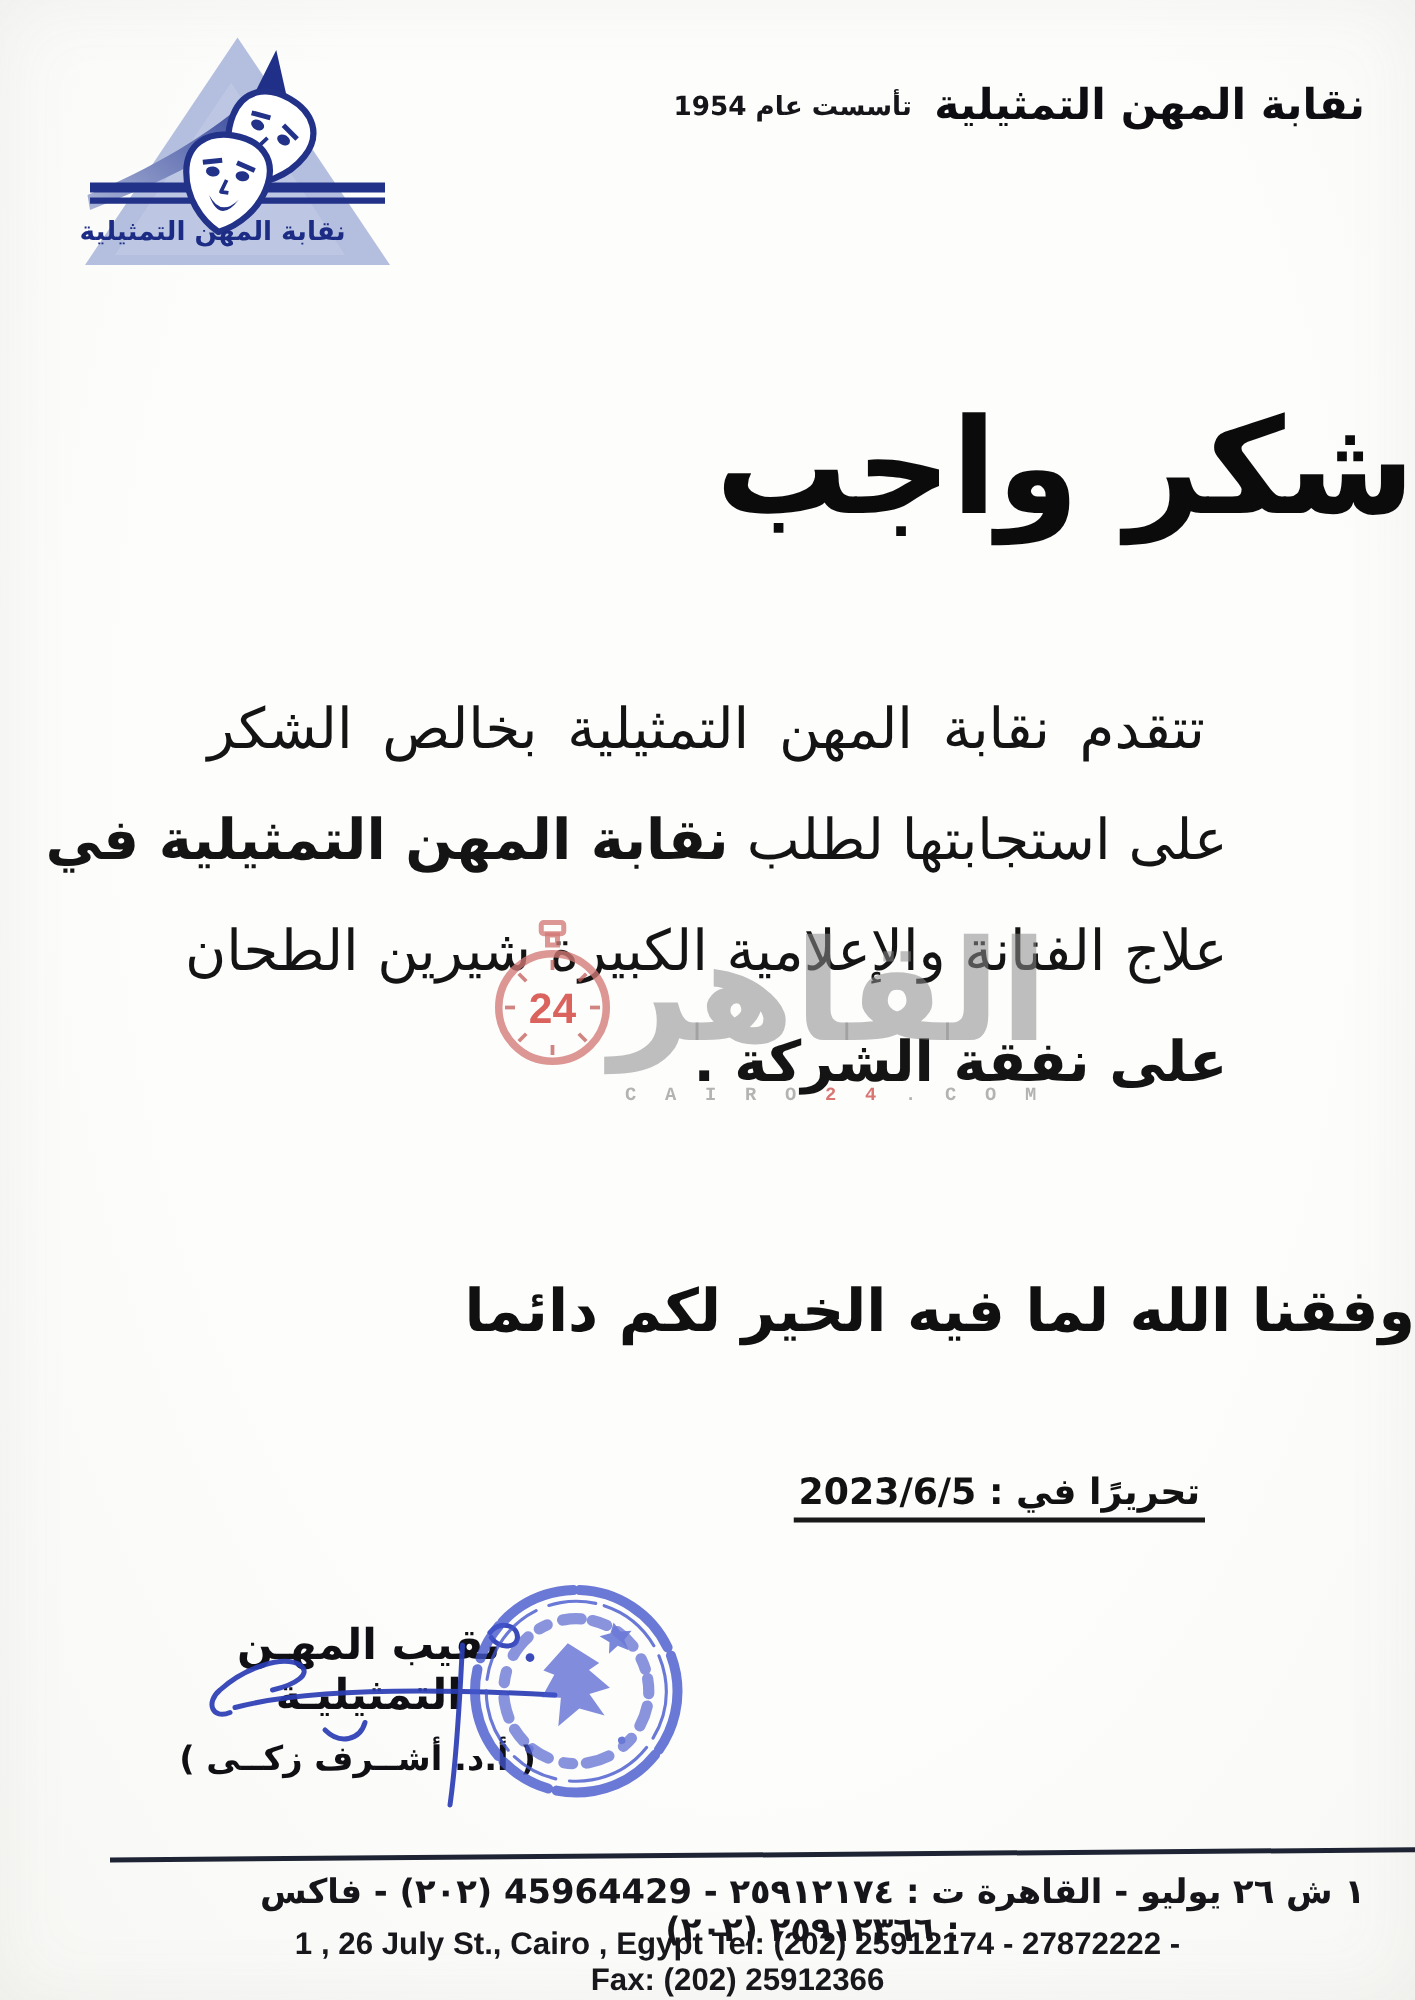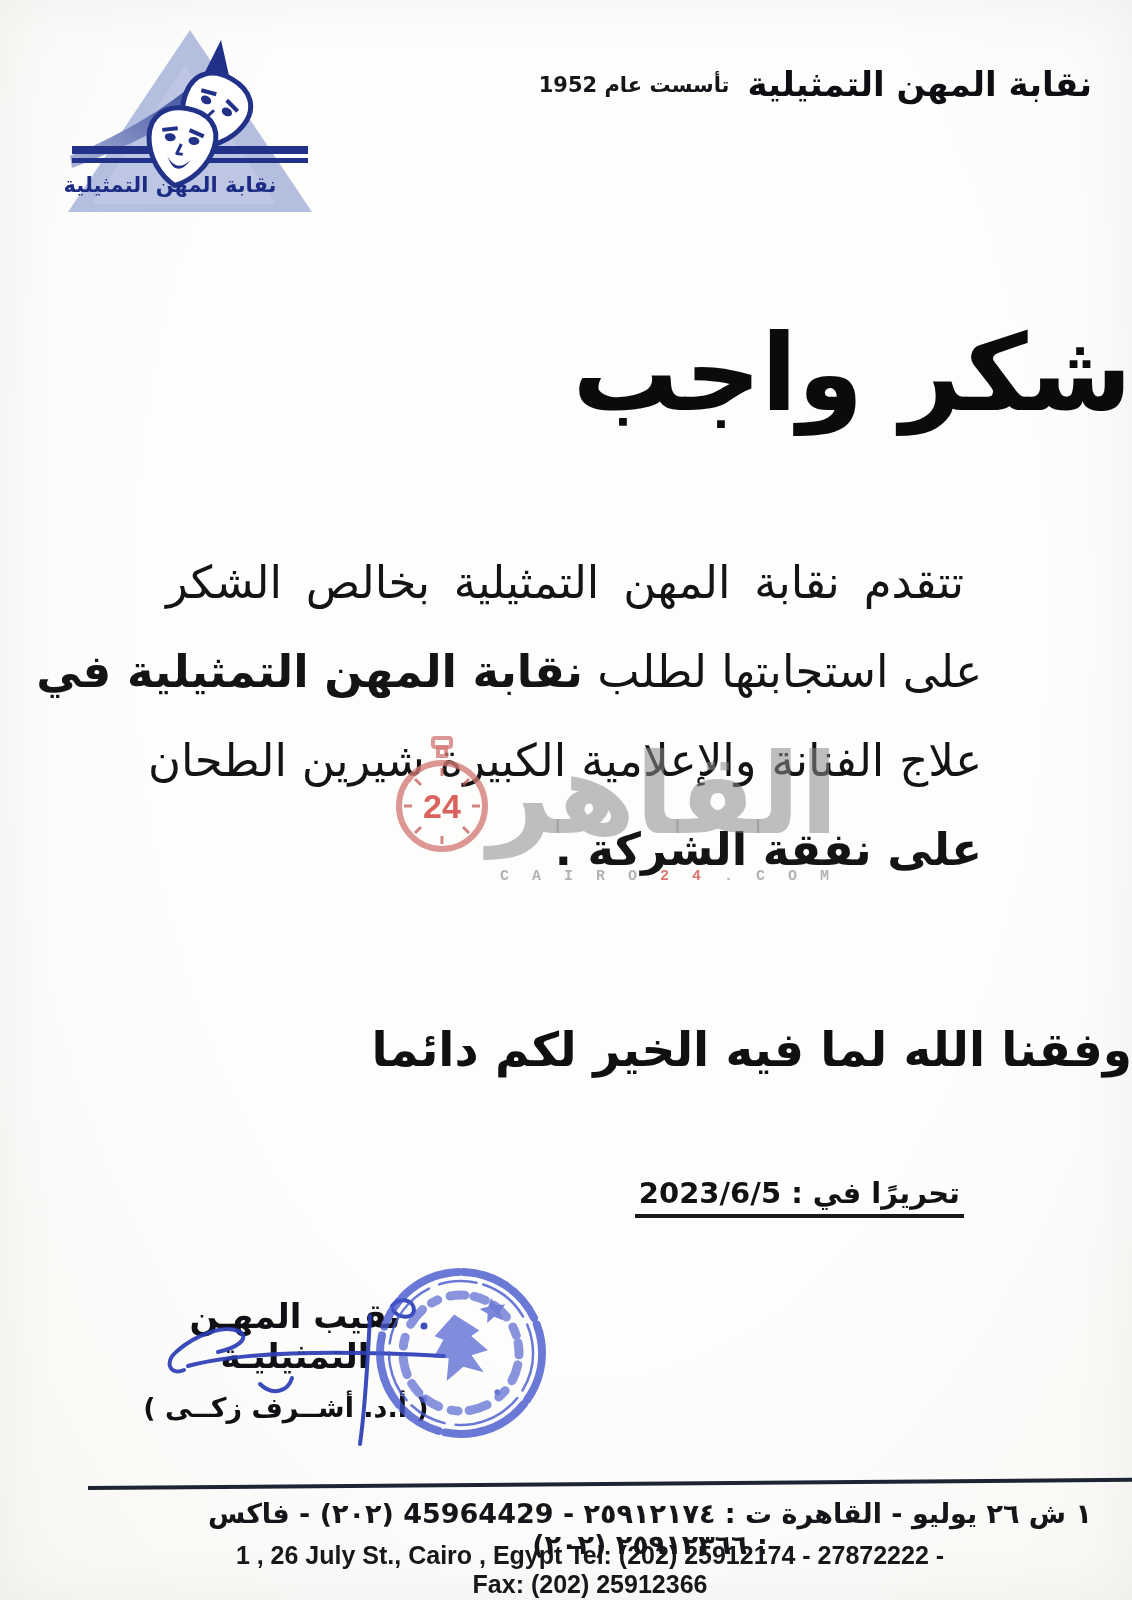--- a/index.html
+++ b/index.html
@@ -104,21 +104,21 @@
         <ellipse cx="12" cy="-7" rx="5.5" ry="4" fill="#223289"></ellipse>
         <path d="M0,-2 L-3,8 L3,8" fill="none" stroke="#223289" stroke-width="3"></path>
         <path d="M-12,12 Q0,28 12,12 Q0,34 -12,12 Z" fill="#223289"></path>
       </g>
     </g>
     <text x="106" y="166" text-anchor="middle" font-size="21" font-weight="bold" fill="#1c2c85" direction="rtl" style="font-family:'DejaVu Sans',sans-serif;">نقابة المهن التمثيلية</text>
   </svg>
 
   <div class="abs hdr">
     <div class="org">نقابة المهن التمثيلية</div>
-    <div class="founded">تأسست عام 1952</div>
+    <div class="founded">تأسست عام 1954</div>
   </div>
 
   <div class="abs title">شكر واجب</div>
 
   <div class="abs bodytext">
     <div class="ln first">تتقدم نقابة المهن التمثيلية بخالص الشكر</div>
     <div class="ln"><span>على استجابتها لطلب</span> <span class="b">نقابة المهن التمثيلية في</span></div>
     <div class="ln">علاج الفنانة والإعلامية الكبيرة شيرين الطحان</div>
     <div class="ln last">على نفقة الشركة .</div>
   </div>

